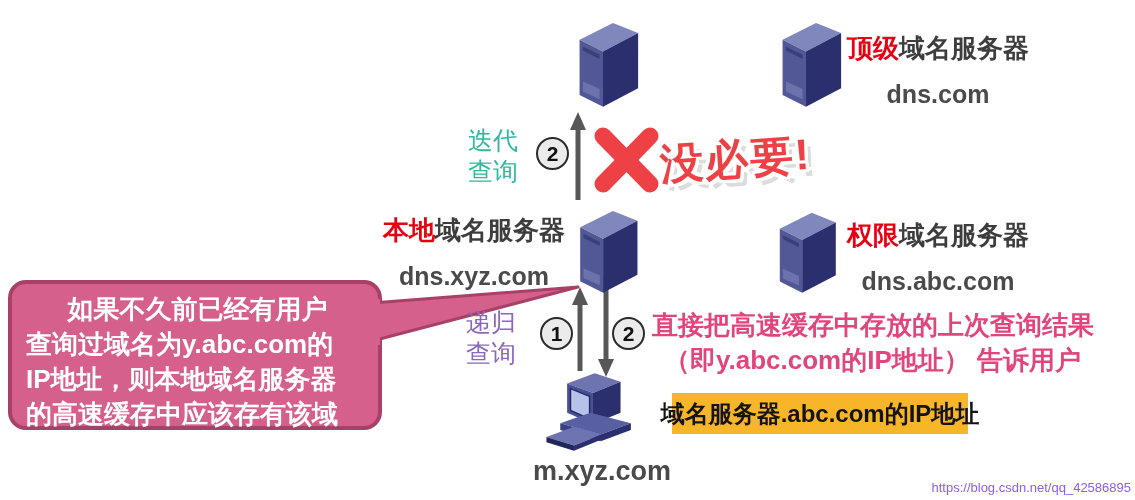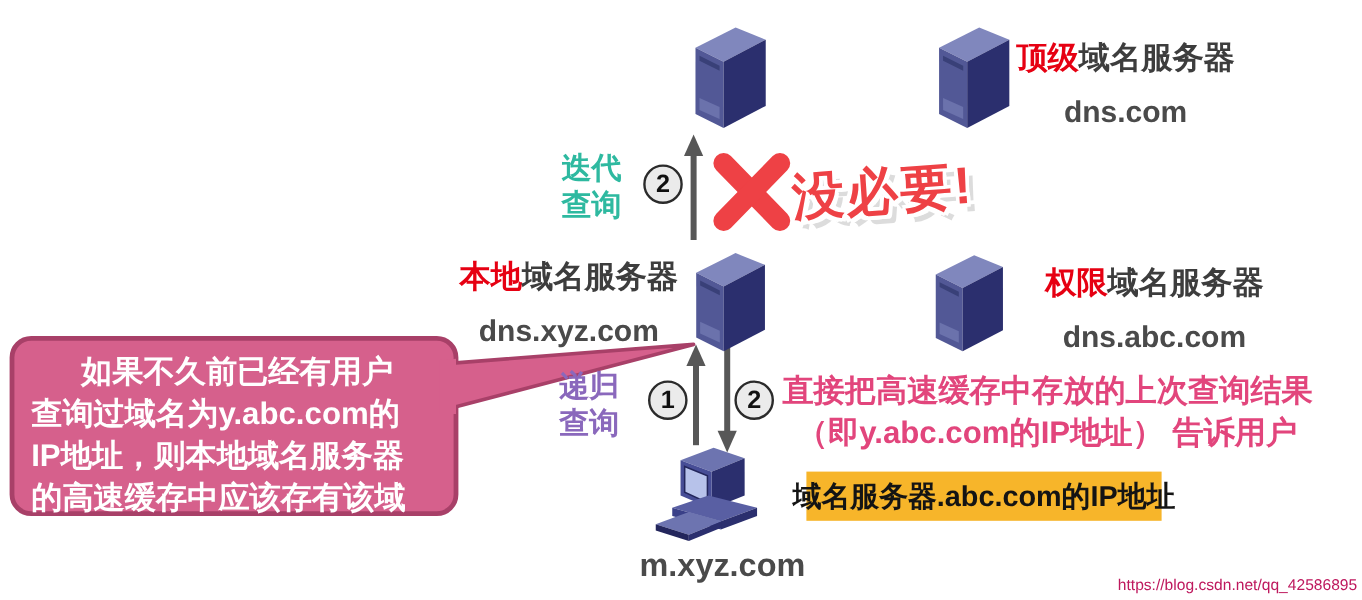--- a/index.html
+++ b/index.html
@@ -9,21 +9,21 @@
   .svg-layer{position:absolute;left:0;top:0;width:1135px;height:500px;pointer-events:none;}
 
   
   .node-label{font-weight:bold;font-size:26px;color:var(--text_dark);white-space:nowrap;line-height:30px;}
   .accent{color:var(--accent_red);}
   .domain{font-weight:bold;font-size:25px;color:var(--domain_gray);margin-top:17px;}
   .center{text-align:center;}
   .right{text-align:right;}
 
   
-  .query-label{font-weight:bold;font-size:25px;line-height:31px;text-align:center;white-space:nowrap;}
+  .query-label{font-weight:normal;font-size:25px;line-height:31px;text-align:center;white-space:nowrap;}
   .teal{color:var(--teal);}
   .purple{color:var(--purple);}
 
   
   .badge{width:33px;height:33px;border-radius:50%;background:var(--badge_bg);
          border:2.5px solid var(--badge_border);box-sizing:border-box;
          display:flex;align-items:center;justify-content:center;
          font-size:21px;font-weight:bold;color:#111;}
 
   
@@ -43,21 +43,21 @@
      font-size:24px;font-weight:bold;color:#141414;white-space:nowrap;}
 
   
   .bubble{width:374px;height:150px;background:var(--bubble_fill);
      border:4px solid var(--bubble_border);border-radius:18px;box-sizing:border-box;
      padding:8px 8px 8px 14px;color:#fff;font-weight:bold;font-size:26px;line-height:35px;}
   .bubble .line{white-space:nowrap;}
   .bubble .indent{text-indent:1.6em;}
 
   .client-label{font-weight:bold;font-size:27px;color:var(--domain_gray);white-space:nowrap;}
-  .watermark{font-size:13px;color:#be185d;white-space:nowrap;}
+  .watermark{font-size:13px;color:#8b5cf6;white-space:nowrap;}
 
   
   .srv-top{fill:var(--server_light);}
   .srv-front{fill:var(--server_mid);}
   .srv-side{fill:var(--server_dark);}
   .srv-slot{fill:#394078;}
   .srv-bay{fill:#6b72ac;}
   .scr{fill:var(--screen_blue);stroke:#23265c;stroke-width:1.5;}
   .arrow{stroke:var(--arrow_gray);stroke-width:5;}
   .arrow-head{fill:var(--arrow_gray);}
@@ -133,21 +133,21 @@
     <polygon class="srv-bay" points="20,76 40,85 40,97 20,88"></polygon>
   </svg>
 
   <svg class="abs" style="left:763px;top:208px;" width="88" height="88" viewBox="0 0 100 110">
     <polygon class="srv-top" points="16,26 56,6 86,18 44,40"></polygon>
     <polygon class="srv-front" points="16,26 44,40 44,106 16,92"></polygon>
     <polygon class="srv-side" points="44,40 86,18 86,84 44,106"></polygon>
     <polygon class="srv-slot" points="20,34 40,44 40,49 20,39"></polygon>
     <polygon class="srv-bay" points="20,76 40,85 40,97 20,88"></polygon>
   </svg>
-  <div class="abs center" style="left:862px;top:220px;width:200px;">
+  <div class="abs center" style="left:838px;top:220px;width:200px;">
     <div class="node-label">
       <span class="accent">权限</span><span>域名服务器</span>
     </div>
     <div class="domain">dns.abc.com</div>
   </div>
 
   <div class="abs bubble" style="left:8px;top:280px;">
     <div class="line indent">如果不久前已经有用户</div>
     <div class="line">查询过域名为y.abc.com的</div>
     <div class="line">IP地址，则本地域名服务器</div>

